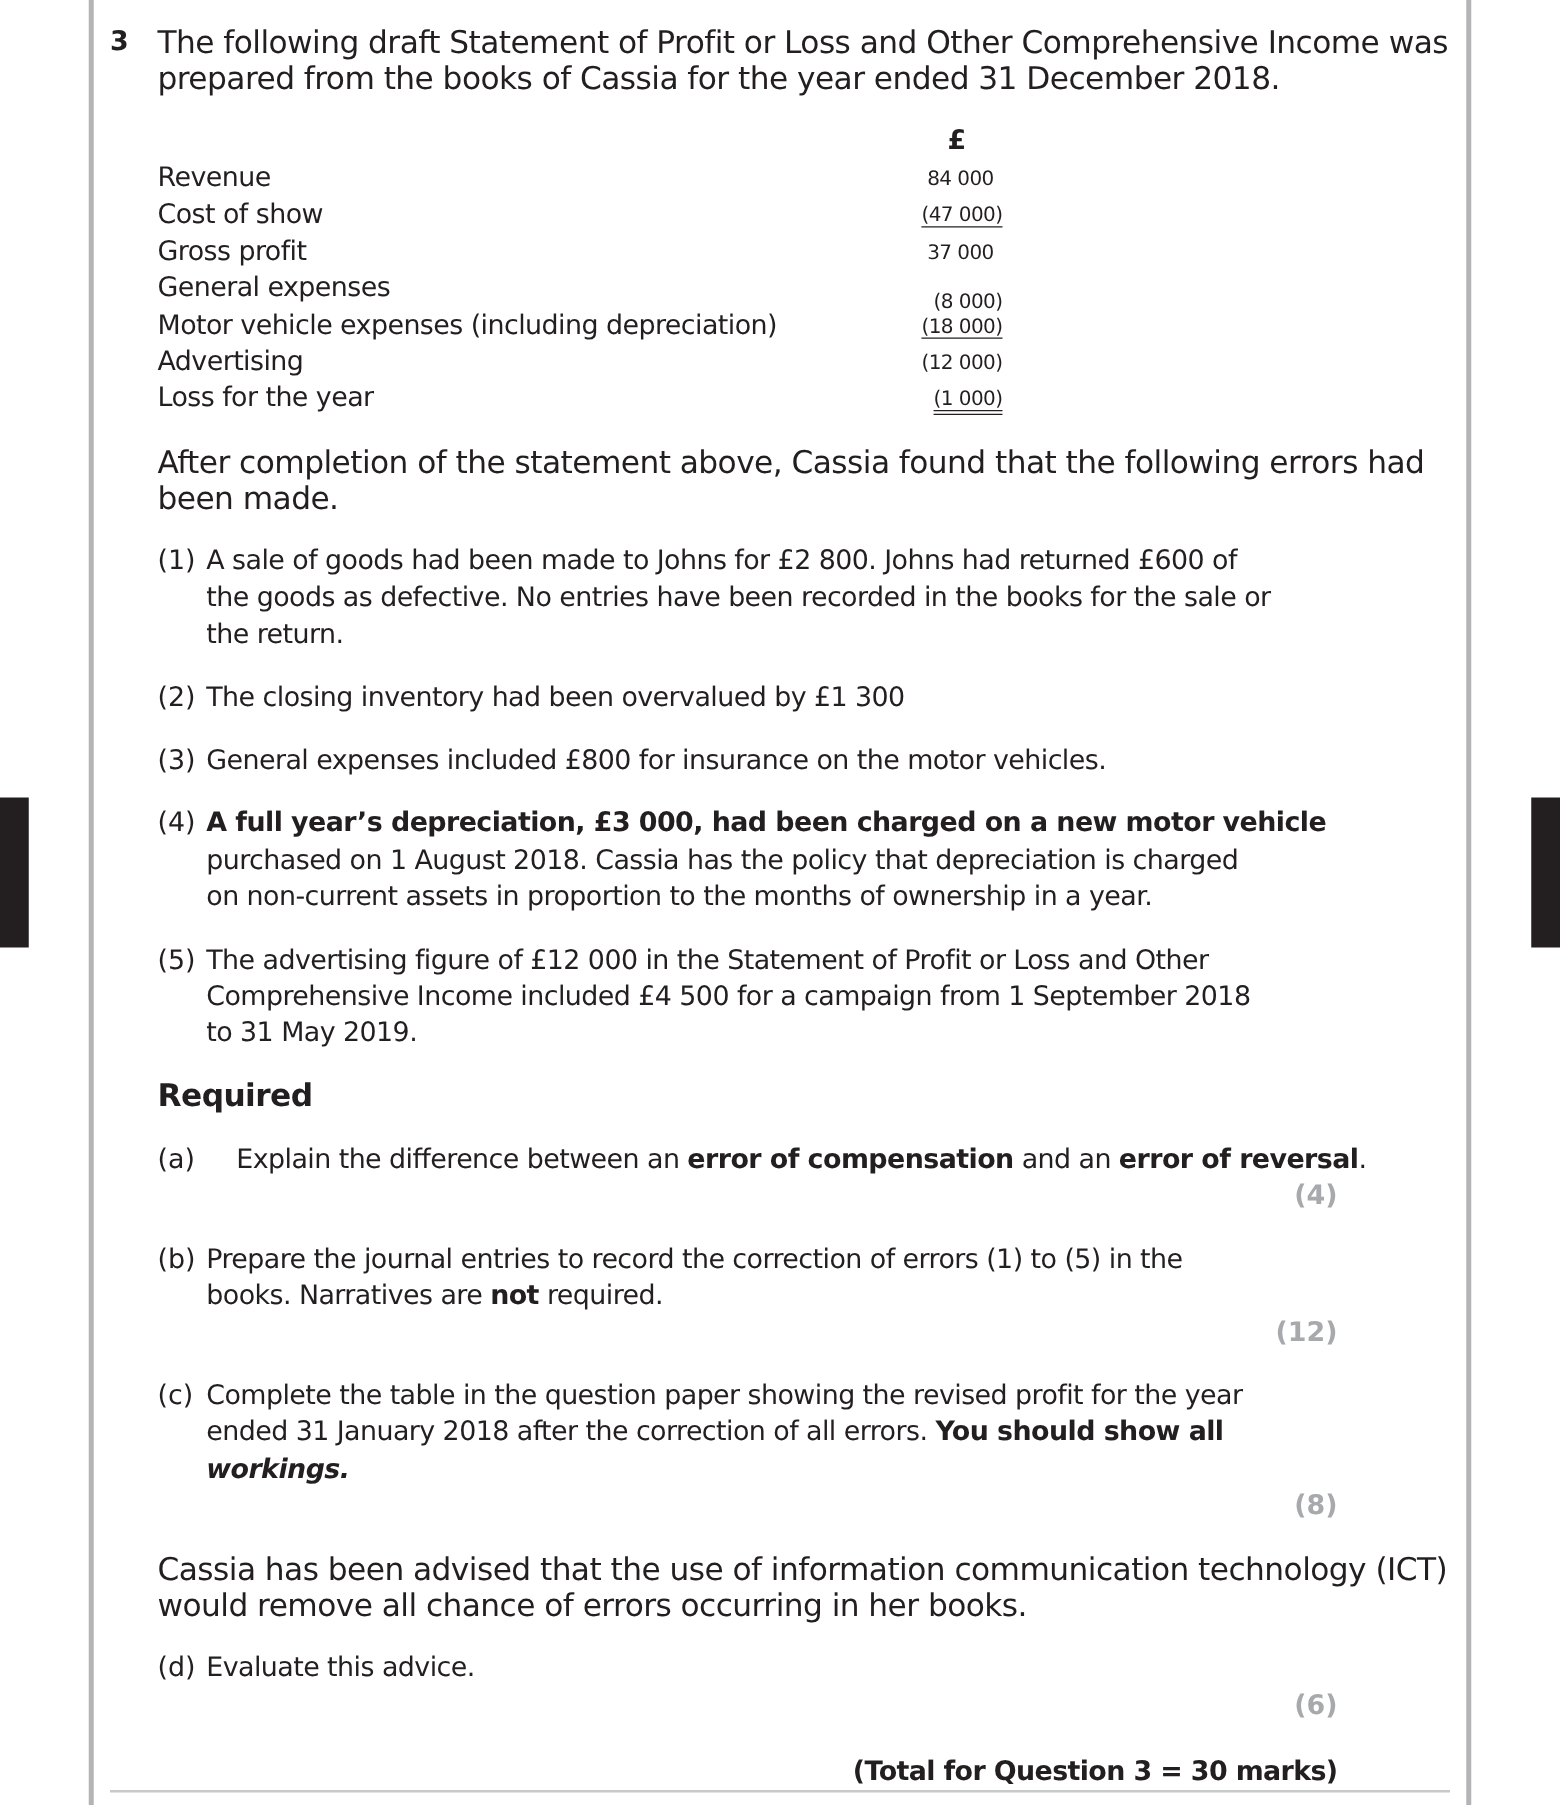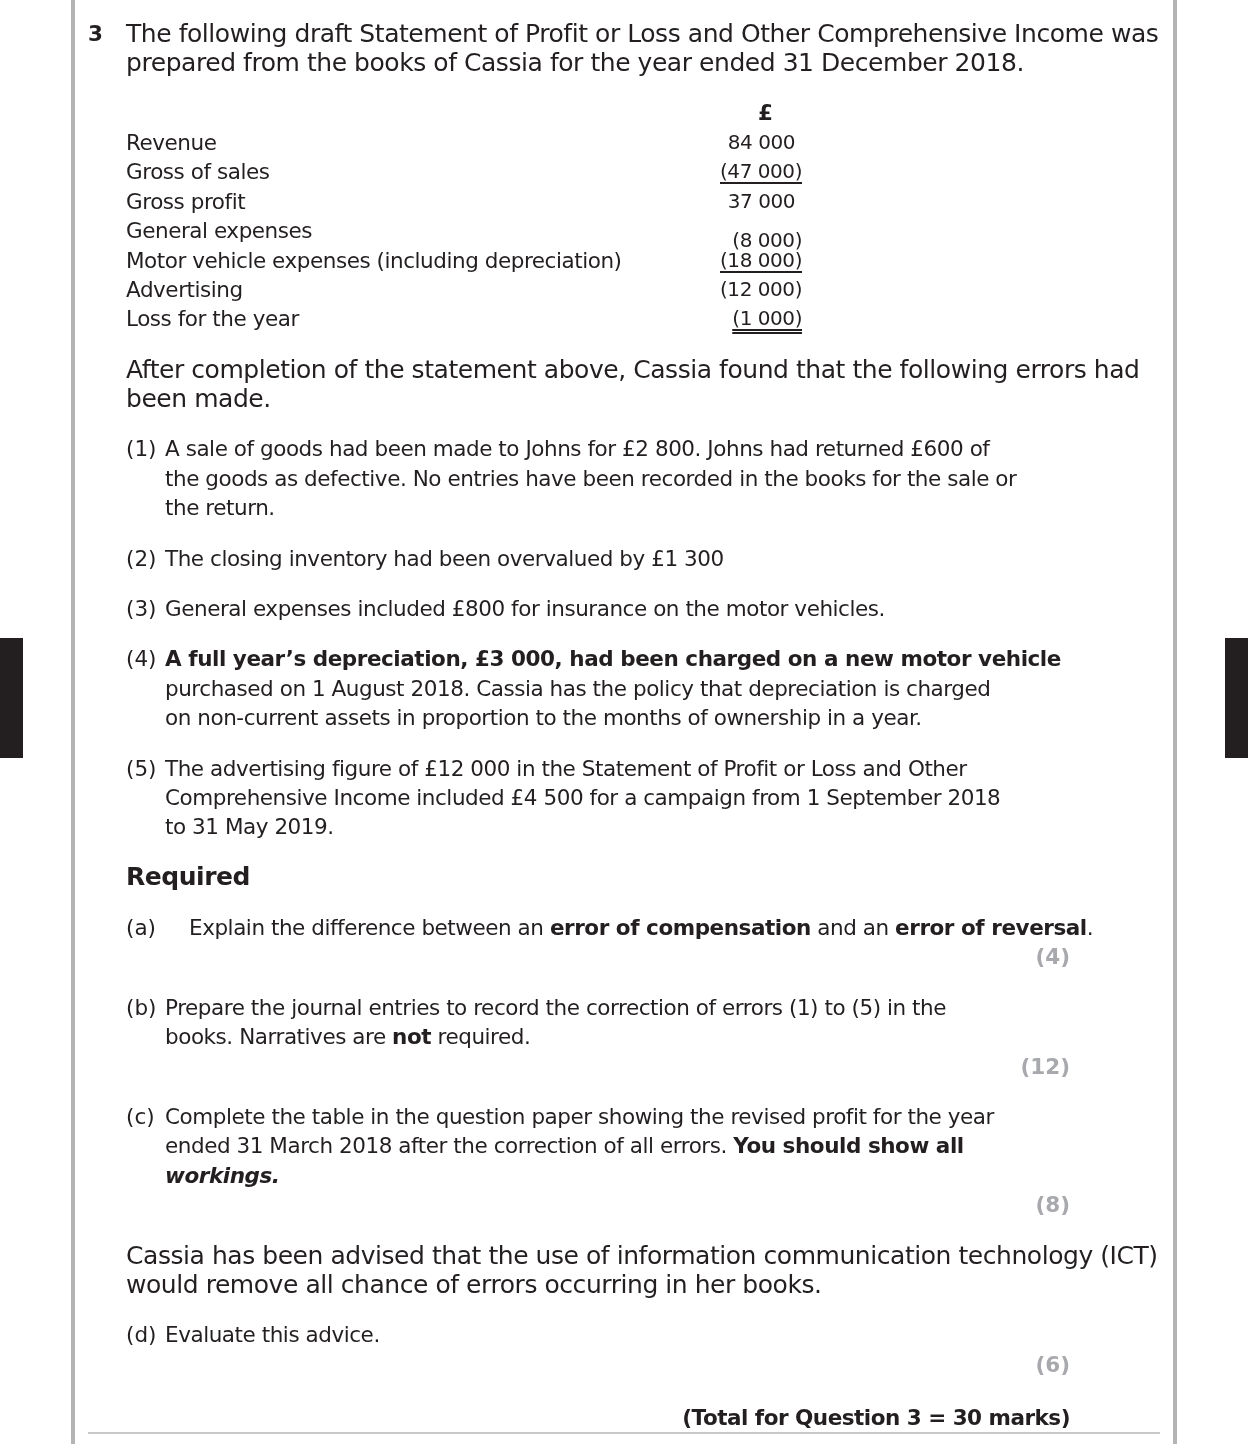--- a/index.html
+++ b/index.html
@@ -16,21 +16,21 @@
     .tab.right { left: 1225px; }
     .bottom-rule { position: absolute; left: 88px; top: 1432px; width: 1072px; height: 2px; background: #c8c8ca; }
 
     .txt { position: absolute; font-size: 25px; line-height: 29.5px; white-space: nowrap; letter-spacing: -0.45px; }
     .qnum { position: absolute; left: 88px; top: 19px; font-weight: bold; font-size: 21.5px; line-height: 29.5px; }
     .b { font-weight: bold; }
     .marks { position: absolute; right: 180px; font-weight: bold; color: #a7a9ac; font-size: 21.5px; line-height: 29.5px; }
     .total { position: absolute; right: 180px; top: 1403px; font-weight: bold; font-size: 21.5px; line-height: 29.5px; letter-spacing: -0.5px; }
 
     .stmt-label { position: absolute; left: 126px; font-size: 21.5px; line-height: 29.5px; white-space: nowrap; letter-spacing: -0.45px; }
-    .stmt-val { position: absolute; right: 448px; font-size: 20px; line-height: 29.5px; white-space: nowrap; letter-spacing: -0.45px; text-align: right; }
+    .stmt-val { position: absolute; right: 448px; font-size: 16px; line-height: 29.5px; white-space: nowrap; letter-spacing: -0.45px; text-align: right; }
     .stmt-val.nobr { right: 455px; }
     .u1 { text-decoration: underline; text-underline-offset: 4px; }
     .u2 { text-decoration: underline double; text-underline-offset: 4px; }
     .pound { position: absolute; left: 758px; top: 98px; font-weight: bold; font-size: 21.5px; line-height: 29.5px; }
 
     .item-num { position: absolute; left: 126px; font-size: 21.5px; line-height: 29.5px; }
     .item-text { position: absolute; left: 165px; font-size: 21.5px; line-height: 29.5px; white-space: nowrap; letter-spacing: -0.45px; }
   </style>
 </head>
 <body>
@@ -42,21 +42,21 @@
 
 <div class="qnum">3</div>
 <div class="txt" style="left:126px; top:19px;">The following draft Statement of Profit or Loss and Other Comprehensive Income was</div>
 <div class="txt" style="left:126px; top:48px;">prepared from the books of Cassia for the year ended 31 December 2018.</div>
 
 <div class="pound">£</div>
 
 <div class="stmt-label" style="top:128px;">Revenue</div>
 <div class="stmt-val nobr" style="top:128px;">84 000</div>
 
-<div class="stmt-label" style="top:157px;">Gross of sales</div>
+<div class="stmt-label" style="top:157px;">Cost of show</div>
 <div class="stmt-val u1" style="top:157px;">(47 000)</div>
 
 <div class="stmt-label" style="top:187px;">Gross profit</div>
 <div class="stmt-val nobr" style="top:187px;">37 000</div>
 
 <div class="stmt-label" style="top:216px;">General expenses</div>
 <div class="stmt-val" style="top:216px;margin-top:10px;">(8 000)</div>
 
 <div class="stmt-label" style="top:246px;">Motor vehicle expenses (including depreciation)</div>
 <div class="stmt-val u1" style="top:246px;">(18 000)</div>
@@ -97,21 +97,21 @@
 <div class="item-text" style="top:913px;margin-left:24px;"><span>Explain the difference between an </span><span class="b">error of compensation</span><span> and an </span><span class="b">error of reversal</span><span>.</span></div>
 <div class="marks" style="top:942px;">(4)</div>
 
 <div class="item-num" style="top:993px;">(b)</div>
 <div class="item-text" style="top:993px;">Prepare the journal entries to record the correction of errors (1) to (5) in the</div>
 <div class="item-text" style="top:1022px;"><span>books. Narratives are </span><span class="b">not</span><span> required.</span></div>
 <div class="marks" style="top:1052px;">(12)</div>
 
 <div class="item-num" style="top:1102px;">(c)</div>
 <div class="item-text" style="top:1102px;">Complete the table in the question paper showing the revised profit for the year</div>
-<div class="item-text" style="top:1131px;"><span>ended 31 March 2018 after the correction of all errors. </span><span class="b">You should show all</span></div>
+<div class="item-text" style="top:1131px;"><span>ended 31 January 2018 after the correction of all errors. </span><span class="b">You should show all</span></div>
 <div class="item-text b" style="top:1161px;font-style:italic;">workings.</div>
 <div class="marks" style="top:1190px;">(8)</div>
 
 <div class="txt" style="left:126px; top:1241px;">Cassia has been advised that the use of information communication technology (ICT)</div>
 <div class="txt" style="left:126px; top:1270px;">would remove all chance of errors occurring in her books.</div>
 
 <div class="item-num" style="top:1320px;">(d)</div>
 <div class="item-text" style="top:1320px;">Evaluate this advice.</div>
 <div class="marks" style="top:1350px;">(6)</div>
 

